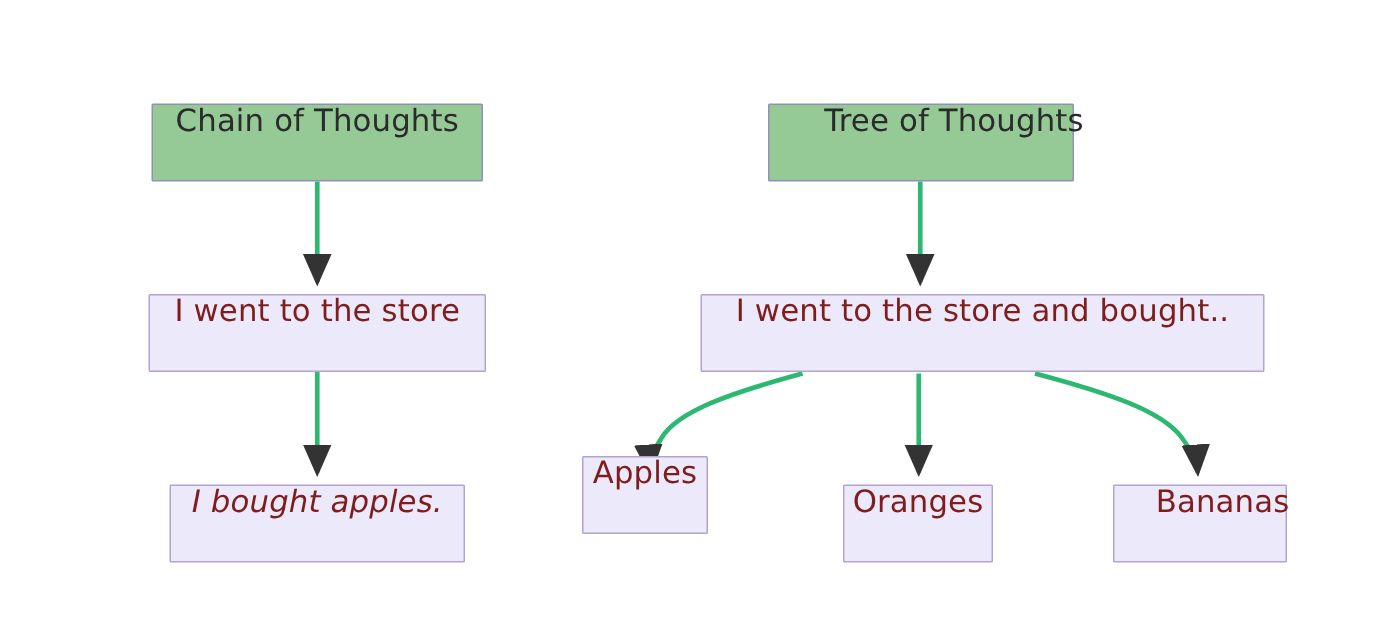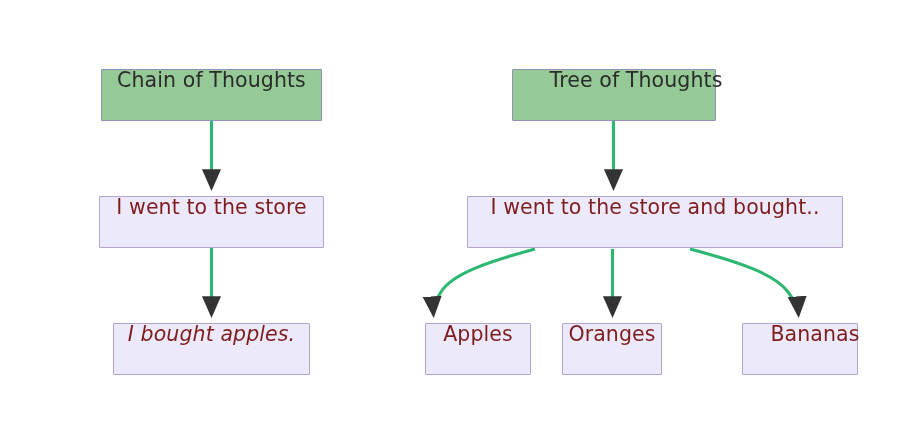--- a/index.html
+++ b/index.html
@@ -95,21 +95,21 @@
   </div>
 
   <div class="node node-green" style="left:512px; top:69px; width:204px; height:52px;padding-left:44px;">
     <span class="node-label">Tree of Thoughts</span>
   </div>
 
   <div class="node node-purple" style="left:425px; top:196px; width:376px; height:52px;margin-left:42px;">
     <span class="node-label">I went to the store and bought..</span>
   </div>
 
-  <div class="node node-purple" style="left:388px; top:323px; width:106px; height:52px;margin-left:37px;">
+  <div class="node node-purple" style="left:388px; top:304px; width:84px; height:52px;">
     <span class="node-label">Apples</span>
   </div>
 
   <div class="node node-purple" style="left:562px; top:323px; width:100px; height:52px;">
     <span class="node-label">Oranges</span>
   </div>
 
   <div class="node node-purple" style="left:742px; top:323px; width:116px; height:52px;padding-left:30px;">
     <span class="node-label">Bananas</span>
   </div>

